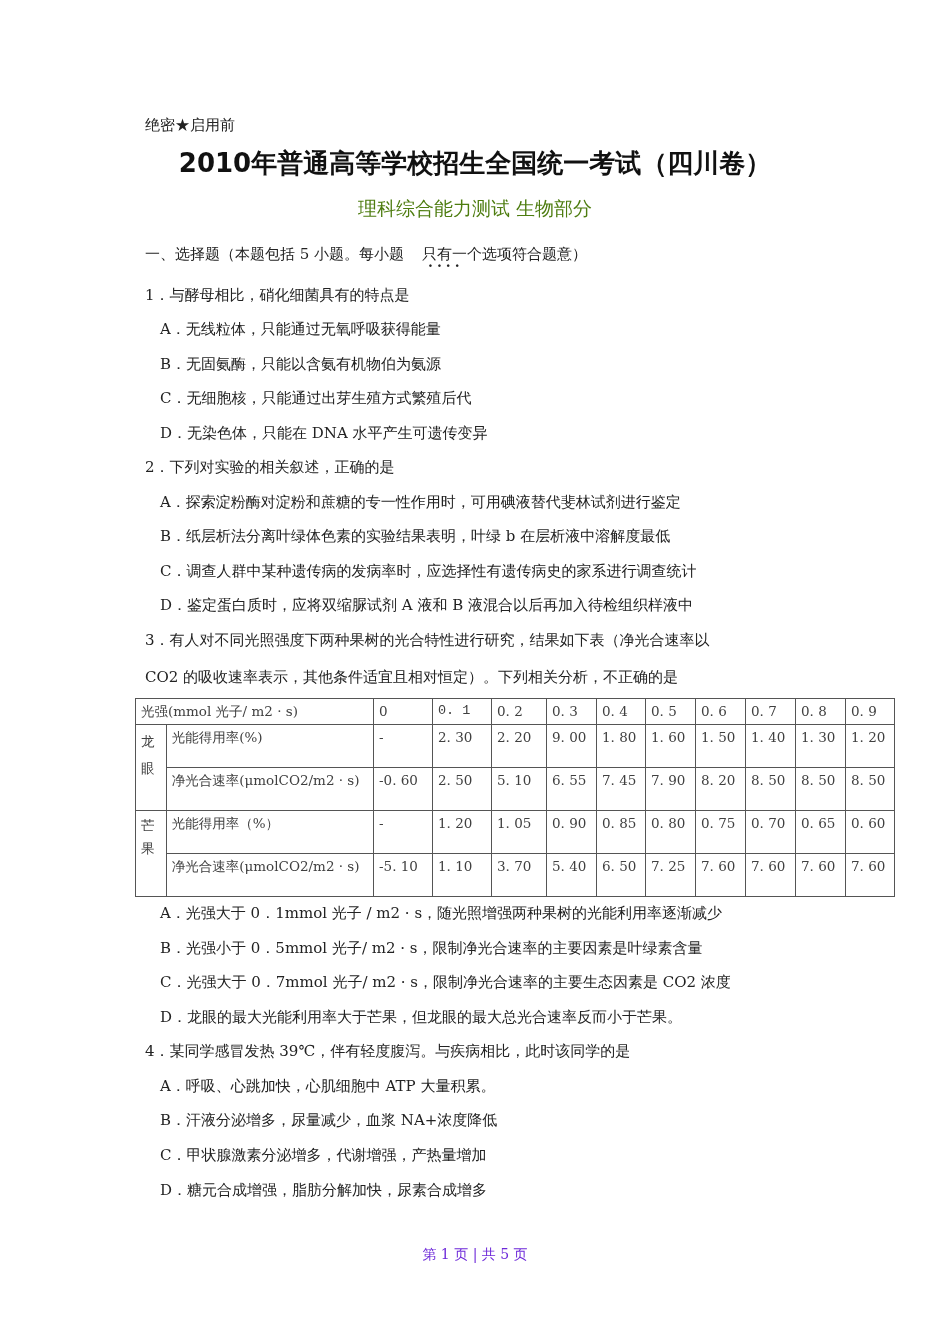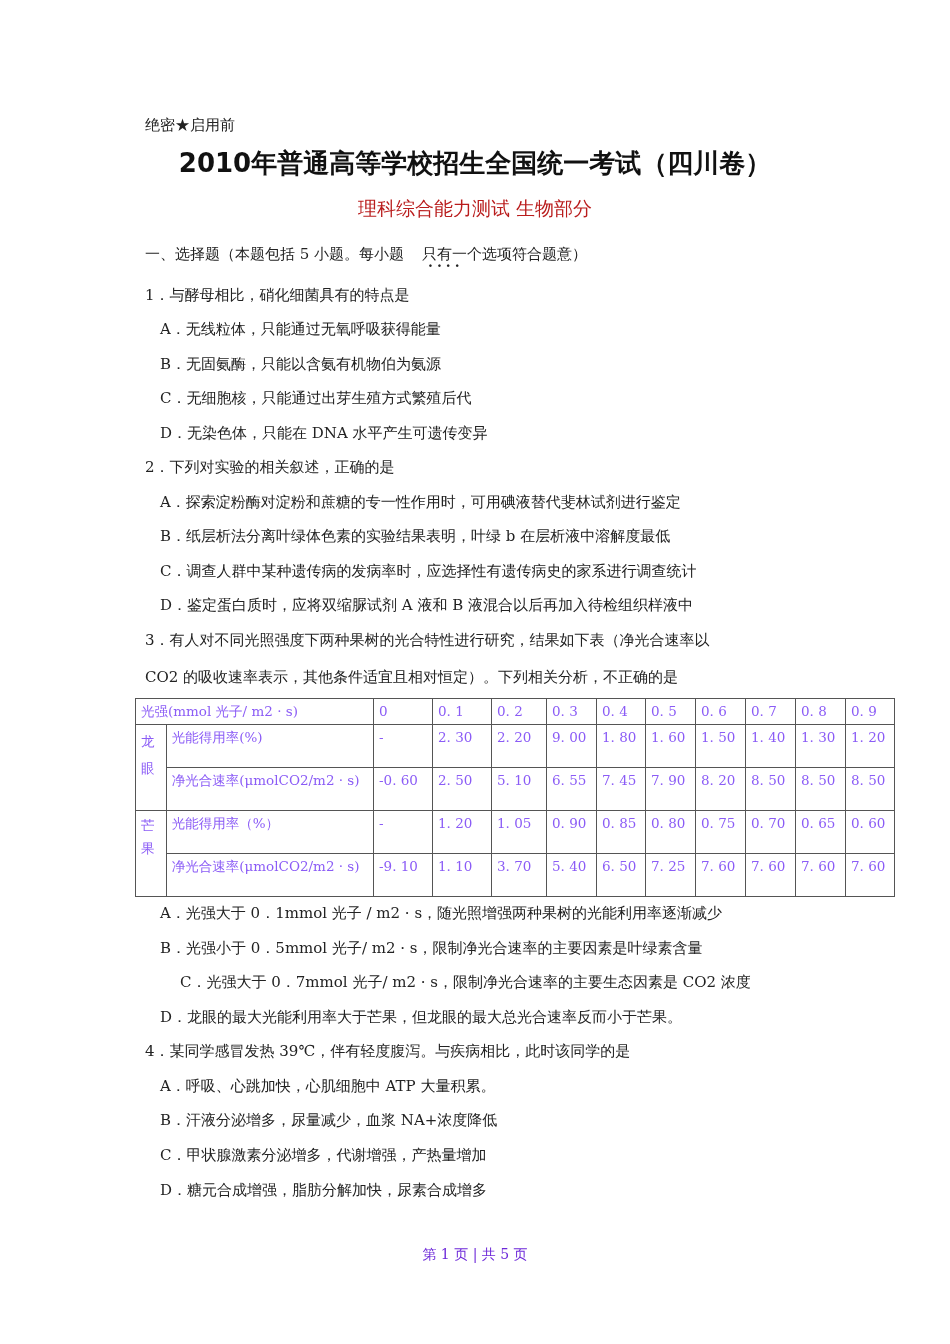--- a/index.html
+++ b/index.html
@@ -2,27 +2,27 @@
 <html><head>
 <meta charset="utf-8">
 <style>
   html, body { margin: 0; padding: 0; background: #ffffff; }
   body { width: 950px; height: 1344px; position: relative; overflow: hidden;
          font-family: "DejaVu Serif", "Liberation Serif", serif; color: #222; }
   .abs { position: absolute; white-space: nowrap; }
   .secret { left: 145px; top: 116px; font-size: 15px; }
   .title { left: 0; width: 950px; top: 146px; text-align: center; font-size: 26px;
            font-weight: bold; font-family: "DejaVu Sans", "Liberation Sans", sans-serif; color: #111; letter-spacing: 0px; }
-  .subtitle { left: 0; width: 950px; top: 196px; text-align: center; font-size: 19px; color: #b91c1c; }
+  .subtitle { left: 0; width: 950px; top: 196px; text-align: center; font-size: 19px; color: #4d7c0f; }
   .line { font-size: 15px; color: #222; }
   .q { left: 145px; }
   .opt { left: 160px; }
   .emph { position: relative; margin-left: 18px; }
   .emph::after { content: "\00B7 \00B7 \00B7 \00B7"; position: absolute; left: 6px; top: 13px; font-size: 14px; font-weight: bold; letter-spacing: 4px; color: #222; }
-  table.data { position: absolute; left: 135px; top: 698px; border-collapse: collapse; font-size: 13.5px; color: #8b5cf6; }
+  table.data { position: absolute; left: 135px; top: 698px; border-collapse: collapse; font-size: 13.5px; color: #404040; }
   table.data td { border: 1px solid #555; vertical-align: top; padding: 3px 6px 2px 5px; line-height: 18px; }
   .footer { left: 0; width: 950px; top: 1246px; text-align: center; font-size: 14px; color: #6d28d9; }
 </style>
 </head>
 <body>
 
 <div class="abs secret">绝密★启用前</div>
 <div class="abs title">2010年普通高等学校招生全国统一考试（四川卷）</div>
 <div class="abs subtitle">理科综合能力测试 生物部分</div>
 
@@ -41,21 +41,21 @@
 <div class="abs line opt" style="top:596px;">D．鉴定蛋白质时，应将双缩脲试剂 A 液和 B 液混合以后再加入待检组织样液中</div>
 
 <div class="abs line q" style="top:631px;">3．有人对不同光照强度下两种果树的光合特性进行研究，结果如下表（净光合速率以</div>
 <div class="abs line q" style="top:668px;">CO2 的吸收速率表示，其他条件适宜且相对恒定）。下列相关分析，不正确的是</div>
 
 <table class="data">
   <tbody>
       <tr style="height:26px;">
     <td colspan="2" style="width:226px;">光强(mmol 光子/ m2 · s)</td>
     <td style="width:47px;">0</td>
-    <td style="width:47px;">0. 1</td>
+    <td style="width:47px;font-family:Liberation Mono, monospace;">0. 1</td>
     <td style="width:43px;">0. 2</td>
     <td style="width:38px;">0. 3</td>
     <td style="width:37px;">0. 4</td>
     <td style="width:38px;">0. 5</td>
     <td style="width:38px;">0. 6</td>
     <td style="width:38px;">0. 7</td>
     <td style="width:38px;">0. 8</td>
     <td style="width:37px;">0. 9</td>
   </tr>
   <tr style="height:43px;">
@@ -94,37 +94,37 @@
     <td class="wrap">0. 90</td>
     <td class="wrap">0. 85</td>
     <td class="wrap">0. 80</td>
     <td class="wrap">0. 75</td>
     <td class="wrap">0. 70</td>
     <td class="wrap">0. 65</td>
     <td class="wrap">0. 60</td>
   </tr>
   <tr style="height:43px;">
     <td>净光合速率(μmolCO2/m2 · s)</td>
-    <td class="wrap">-9. 10</td>
+    <td class="wrap">-5. 10</td>
     <td>1. 10</td>
     <td>3. 70</td>
     <td class="wrap">5. 40</td>
     <td class="wrap">6. 50</td>
     <td class="wrap">7. 25</td>
     <td class="wrap">7. 60</td>
     <td class="wrap">7. 60</td>
     <td class="wrap">7. 60</td>
     <td class="wrap">7. 60</td>
   </tr>
 </tbody>
   </table>
 
 <div class="abs line opt" style="top:904px;">A．光强大于 0．1mmol 光子 / m2 · s，随光照增强两种果树的光能利用率逐渐减少</div>
 <div class="abs line opt" style="top:939px;">B．光强小于 0．5mmol 光子/ m2 · s，限制净光合速率的主要因素是叶绿素含量</div>
-<div class="abs line opt" style="top:973px;margin-left:20px;">C．光强大于 0．7mmol 光子/ m2 · s，限制净光合速率的主要生态因素是 CO2 浓度</div>
+<div class="abs line opt" style="top:973px;">C．光强大于 0．7mmol 光子/ m2 · s，限制净光合速率的主要生态因素是 CO2 浓度</div>
 <div class="abs line opt" style="top:1008px;">D．龙眼的最大光能利用率大于芒果，但龙眼的最大总光合速率反而小于芒果。</div>
 
 <div class="abs line q" style="top:1042px;">4．某同学感冒发热 39℃，伴有轻度腹泻。与疾病相比，此时该同学的是</div>
 <div class="abs line opt" style="top:1077px;">A．呼吸、心跳加快，心肌细胞中 ATP 大量积累。</div>
 <div class="abs line opt" style="top:1111px;">B．汗液分泌增多，尿量减少，血浆 NA+浓度降低</div>
 <div class="abs line opt" style="top:1146px;">C．甲状腺激素分泌增多，代谢增强，产热量增加</div>
 <div class="abs line opt" style="top:1181px;text-align:center;">D．糖元合成增强，脂肪分解加快，尿素合成增多</div>
 
 <div class="abs footer">第 1 页 | 共 5 页</div>
 

